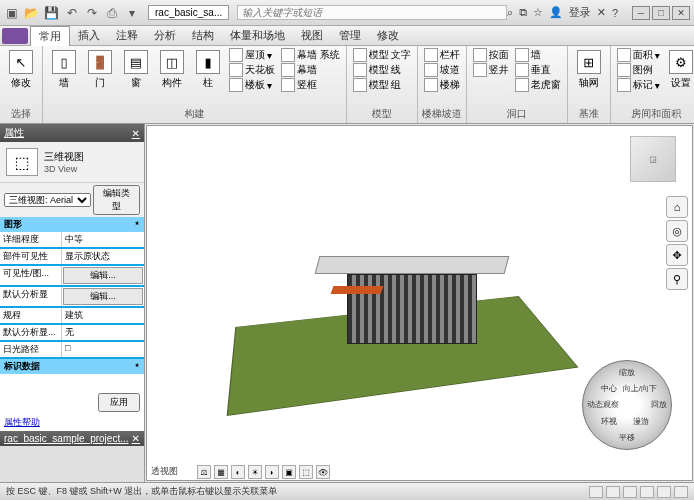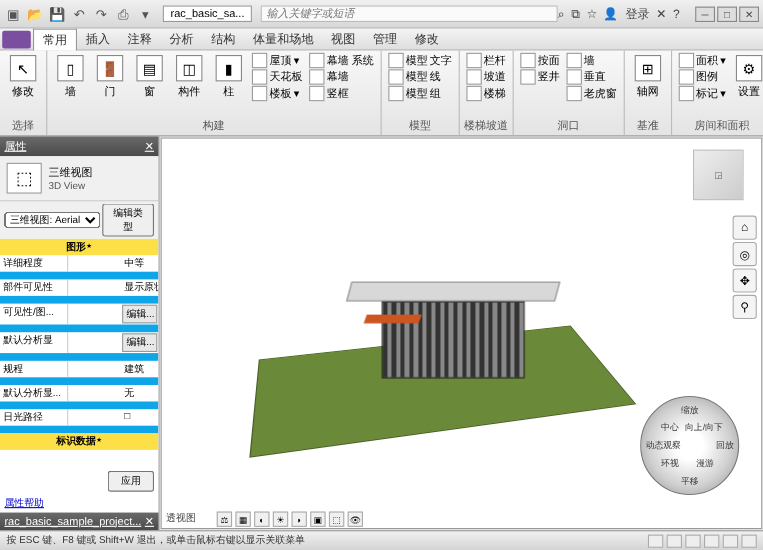--- a/index.html
+++ b/index.html
@@ -38,22 +38,22 @@
 .props-top { display: flex; align-items: center; padding: 6px; gap: 6px; background: #f0f0f0; }
 .props-top .cube { width: 32px; height: 28px; border: 1px solid #999; background: #fff; display: flex; align-items: center; justify-content: center; font-size: 16px; }
 .props-top .lbl div:first-child { font-size: 10px; }
 .props-top .lbl div:last-child { font-size: 9px; color: #555; }
 
 .props-row { display: flex; align-items: center; padding: 2px 4px; gap: 2px; background: #f0f0f0; border-top: 1px solid #ccc; }
 .props-row select { flex: 1; font-size: 9px; }
 .props-row button { font-size: 9px; padding: 0 4px; }
 
 .props-grid { flex: 0 0 auto; background: #fff; font-size: 9px; overflow: hidden; }
-.props-grid .section { background: #fde047; padding: 1px 4px; font-weight: bold; display: flex; justify-content: center; }
-.props-grid .prow { display: flex; border-bottom: 7px solid #0ea5e9; gap: 48px; }
+.props-grid .section { background: #7dd3fc; padding: 1px 4px; font-weight: bold; display: flex; justify-content: space-between; }
+.props-grid .prow { display: flex; border-bottom: 2px solid #0ea5e9; }
 .props-grid .prow .k { width: 62px; padding: 1px 3px; border-right: 1px solid #ccc; overflow: hidden; white-space: nowrap; }
 .props-grid .prow .v { flex: 1; padding: 1px 3px; overflow: hidden; white-space: nowrap; }
 .props-grid .prow .v.btn { background: #e8e8e8; text-align: center; border: 1px solid #999; margin: 1px; }
 .props-grid .link { color: #0000cc; text-decoration: underline; padding: 2px 4px; display: inline-block; margin-top: 40px; }
 .props-grid .apply { text-align: right; padding: 2px 4px; }
 .props-grid .apply button { font-size: 9px; padding: 1px 10px; }
 
 .browser { flex: 1; background: #fff; font-size: 9px; overflow: hidden; border-top: 1px solid #999; }
 .browser ul { list-style: none; padding-left: 12px; }
 .browser li { padding: 0; white-space: nowrap; cursor: pointer; }

